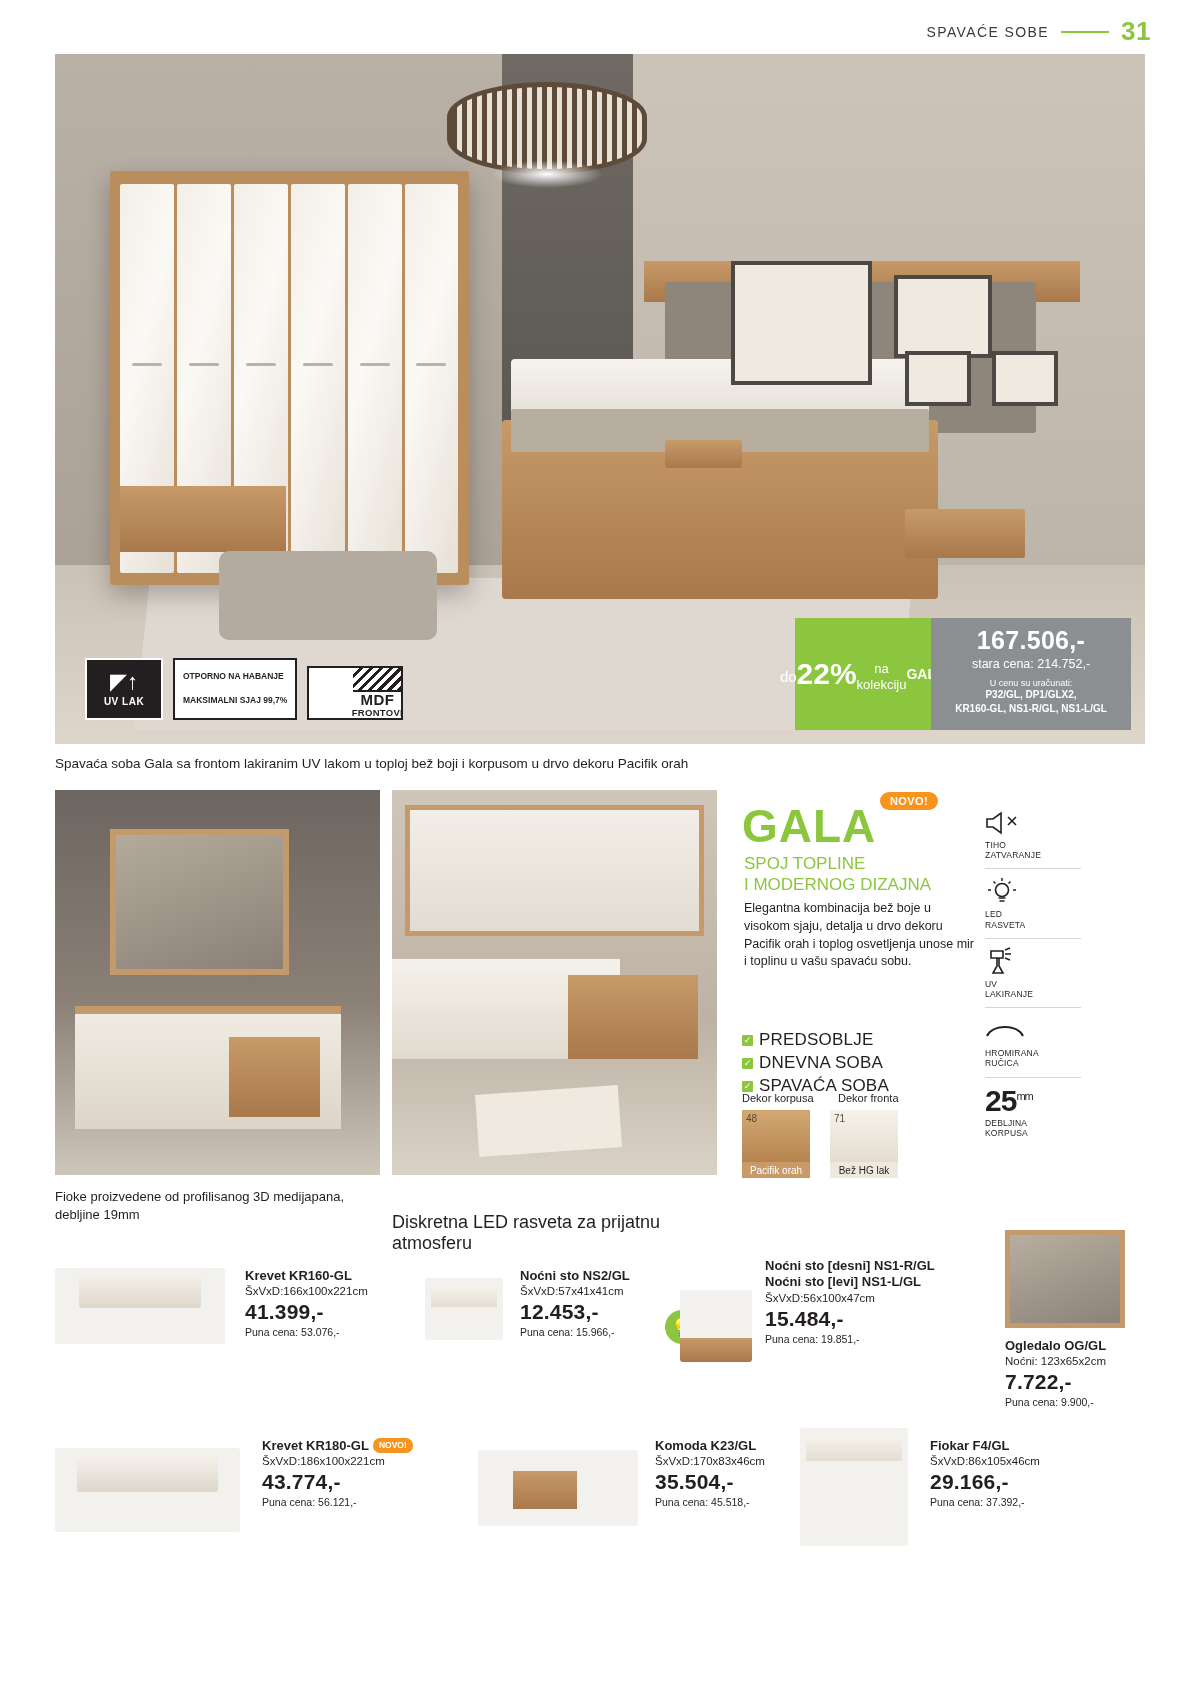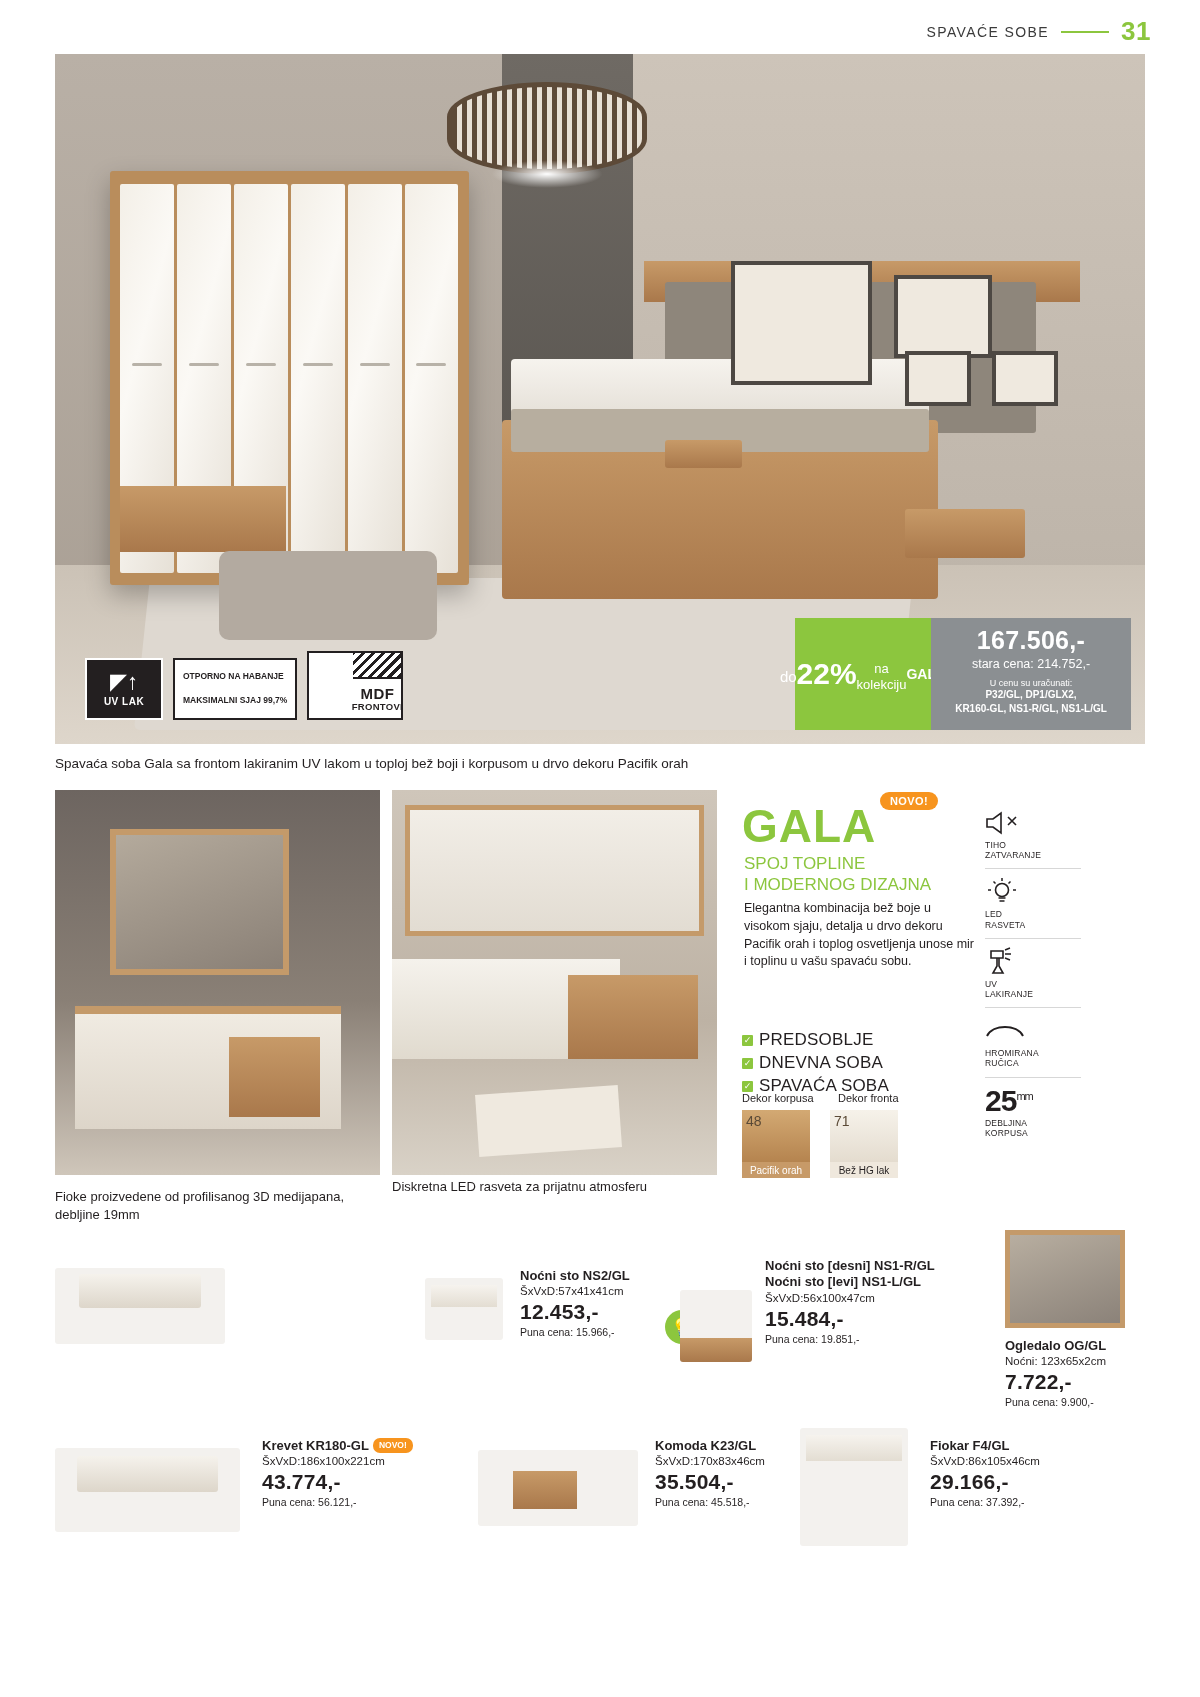--- a/index.html
+++ b/index.html
@@ -136,21 +136,21 @@
     border: 2px solid #fff;
   }
   .badge-uv .icon { font-size: 22px; line-height: 1; }
   .badge-uv .txt { font-size: 10px; font-weight: 700; letter-spacing: .5px; margin-top: 3px; }
   .badge-lines {
     height: 62px; background: #fff; border: 2px solid #231f20; padding: 5px 8px;
     display: flex; flex-direction: column; justify-content: space-around;
   }
   .badge-lines div { font-size: 8.5px; font-weight: 700; line-height: 1.15; }
   .badge-mdf {
-    width: 96px; height: 69px; background: #fff; border: 2px solid #231f20;
+    width: 96px; height: 54px; background: #fff; border: 2px solid #231f20;
     display: flex; flex-direction: column; padding-left: 44px;
   }
   .badge-mdf .hatch {
     height: 26px; background: repeating-linear-gradient(-45deg,#231f20 0 3px,#fff 3px 7px);
     border-bottom: 2px solid #231f20;
   }
   .badge-mdf .mdf-txt { flex: 1; display: flex; flex-direction: column; align-items: center; justify-content: center; }
   .badge-mdf .mdf-txt b { font-size: 15px; letter-spacing: .5px; line-height: 1; }
   .badge-mdf .mdf-txt span { font-size: 9.5px; font-weight: 700; letter-spacing: .3px; }
 
@@ -210,21 +210,21 @@
   }
   .mid-img2 .ns2 {
     position: absolute; right: 6%; top: 48%; width: 40%; height: 22%;
     background: linear-gradient(180deg,#c79a68,#a9784b);
   }
   .mid-img2 .books {
     position: absolute; left: 26%; bottom: 6%; width: 44%; height: 16%;
     background: #efe9df; transform: rotate(-4deg);
   }
   .cap1 { position: absolute; left: 55px; top: 1188px; width: 320px; font-size: 13px; line-height: 1.35; }
-  .cap2 { position: absolute; left: 392px; top: 1179px; width: 330px; font-size: 13px; }
+  .cap2 { position: absolute; left: 392px; top: 1212px; width: 330px; font-size: 18px; }
 
   
   .gala-title {
     position: absolute; left: 742px; top: 803px;
     font-size: 46px; font-weight: 700; color: #8cc63e; letter-spacing: 1px; line-height: 1;
   }
   .novo-badge {
     position: absolute; left: 880px; top: 792px;
     background: #f7941e; color: #fff; font-size: 11px; font-weight: 700;
     padding: 3px 10px; border-radius: 9px; letter-spacing: .4px;
@@ -240,21 +240,21 @@
   .gala-checks .row { display: flex; align-items: center; gap: 6px; margin-bottom: 3px; }
   .chk {
     width: 11px; height: 11px; background: #8cc63e; color: #fff;
     font-size: 9px; line-height: 11px; text-align: center; border-radius: 1px;
   }
   .gala-checks .row span.lbl { font-size: 17px; letter-spacing: .2px; text-align: right; }
 
   .swatch-label { position: absolute; font-size: 11px; color: #231f20; }
   .swatch { position: absolute; width: 68px; height: 72px; }
   .swatch .sw-top { height: 52px; position: relative; }
-  .swatch .sw-num { position: absolute; left: 4px; top: 3px; font-size: 14px; color: #5b4a36; }
+  .swatch .sw-num { position: absolute; left: 4px; top: 3px; font-size: 10px; color: #5b4a36; }
   .swatch .sw-name { height: 16px; font-size: 10px; display: flex; align-items: center; justify-content: center; }
 
   
   .featcol { position: absolute; left: 985px; top: 800px; width: 96px; }
   .feat { padding: 6px 0 8px; border-bottom: 1px solid #d7d7d7; text-align: left; }
   .feat:last-child { border-bottom: none; }
   .feat .fi { height: 34px; display: flex; align-items: center; }
   .feat .ft { font-size: 8.5px; line-height: 1.2; color: #231f20; letter-spacing: .2px; }
   .feat .big25 { font-size: 30px; font-weight: 700; letter-spacing: -1px; }
   .feat .big25 sup { font-size: 11px; font-weight: 400; }
@@ -467,20 +467,26 @@
       <div class="ft">DEBLJINA</div>
       <div class="ft">KORPUSA</div>
     </div>
   </div>
 
   <div class="prod" style="left:55px; top:1268px; width:170px; height:80px;">
     <div class="pimg wood-box" style="width:170px;height:76px;border-radius:3px;position:relative;overflow:hidden;">
       <div style="position:absolute;left:14%;top:8%;width:72%;height:44%;background:linear-gradient(180deg,#f5f2ec,#ddd6ca);border-radius:3px;"></div>
     </div>
   </div>
+  <div class="prod" style="left:245px; top:1268px; width:210px;">
+    <div class="pname">Krevet KR160-GL</div>
+    <div class="pdim">ŠxVxD:166x100x221cm</div>
+    <div class="pprice">41.399,-</div>
+    <div class="pfull">Puna cena: 53.076,-</div>
+  </div>
 
   <div class="prod" style="left:425px; top:1278px;">
     <div class="pimg wood-box" style="width:78px;height:62px;border-radius:3px;position:relative;">
       <div style="position:absolute;left:8%;top:12%;width:84%;height:34%;background:linear-gradient(180deg,#f6f3ee,#e3ddd2);"></div>
     </div>
   </div>
   <div class="prod" style="left:520px; top:1268px; width:190px;">
     <div class="pname">Noćni sto NS2/GL</div>
     <div class="pdim">ŠxVxD:57x41x41cm</div>
     <div class="pprice">12.453,-</div>

